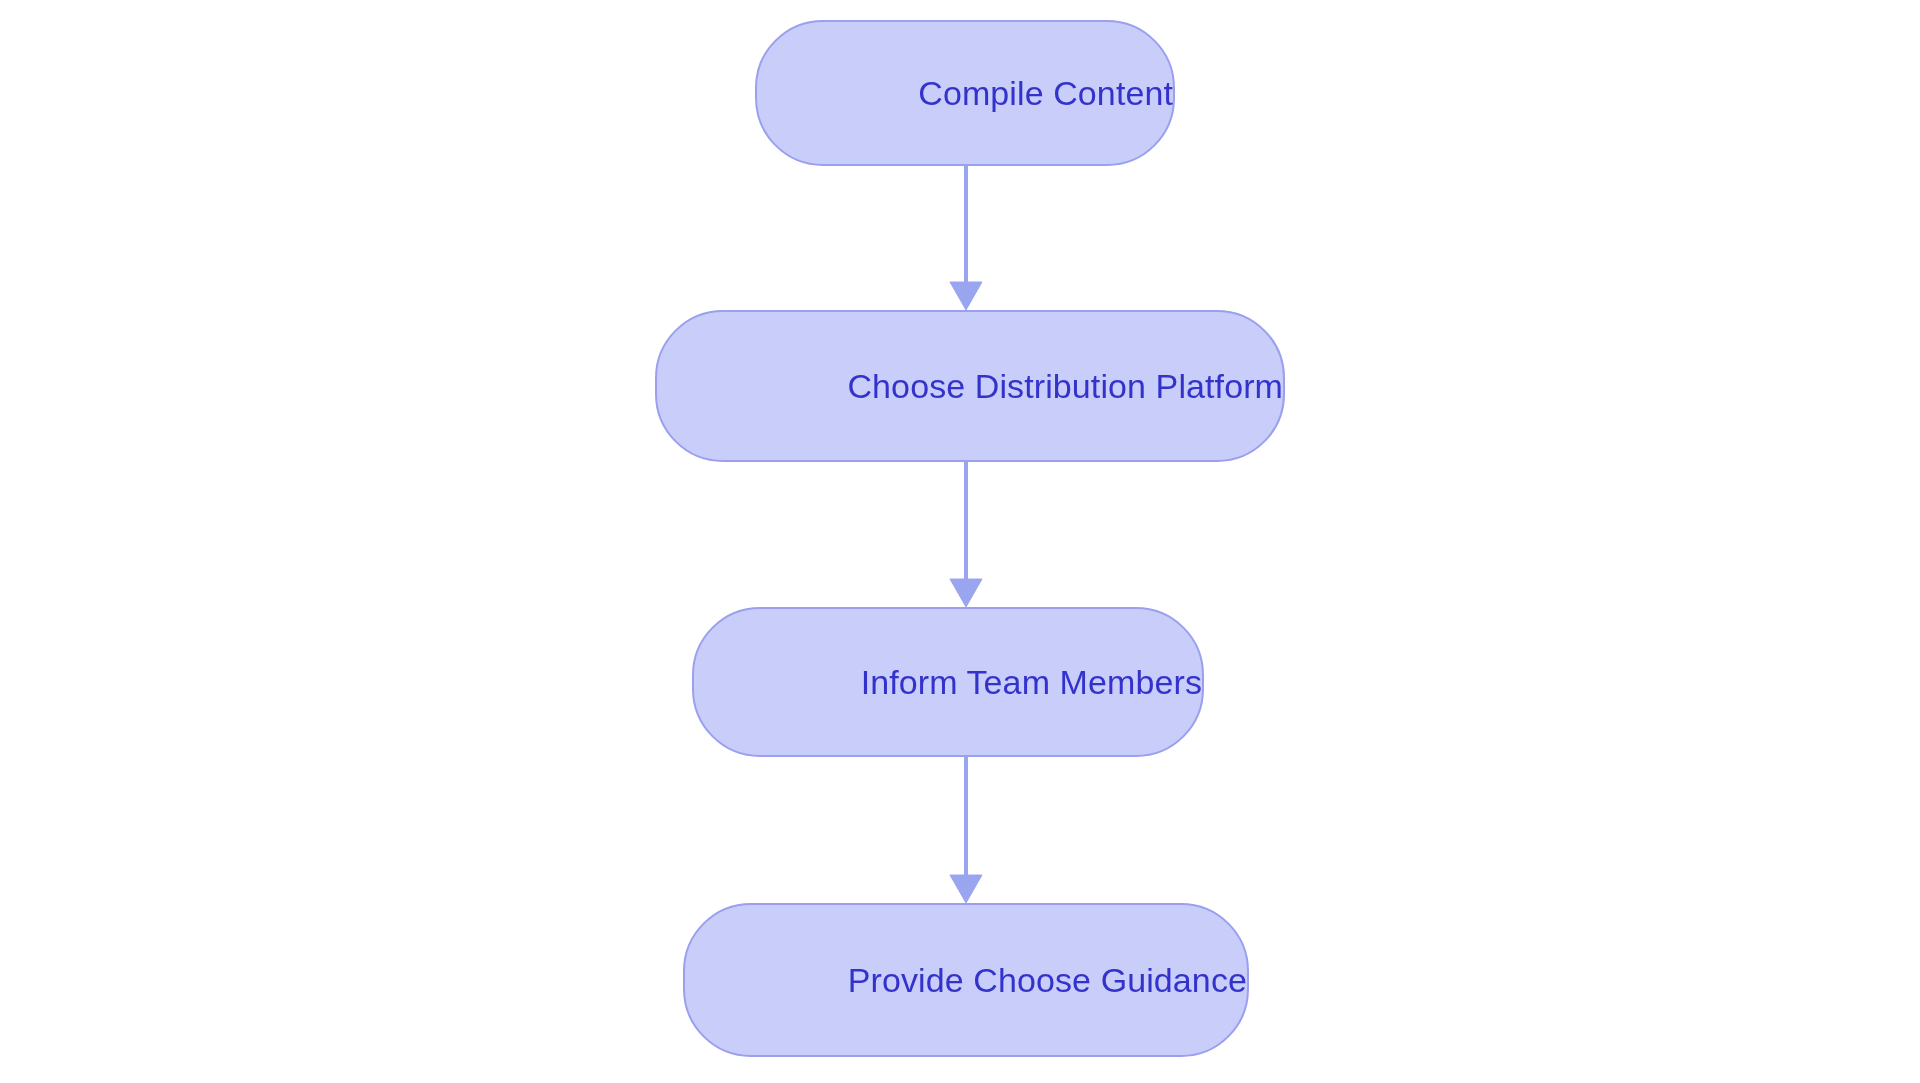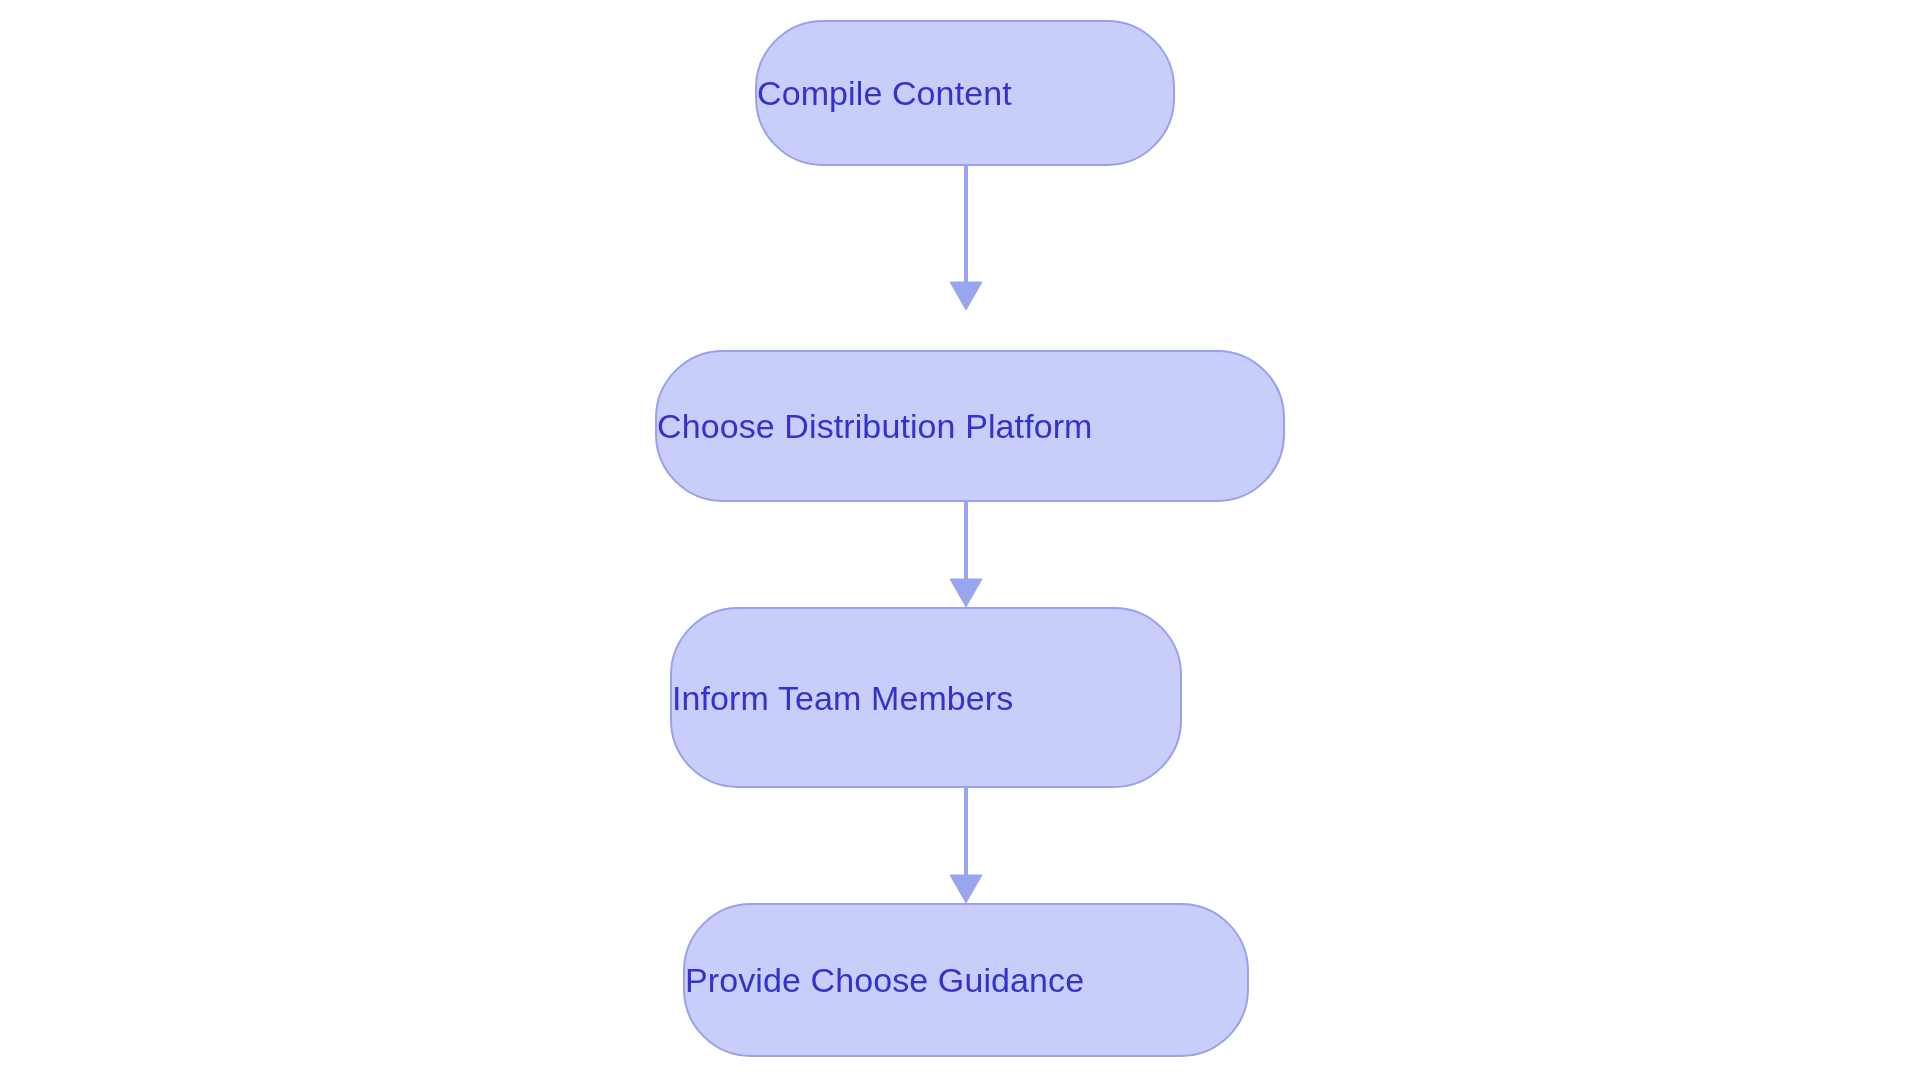--- a/index.html
+++ b/index.html
@@ -21,21 +21,21 @@
     height: 1083px;
     background: #ffffff;
   }
 
   
   .node {
     position: absolute;
     box-sizing: border-box;
     display: flex;
     align-items: center;
-    justify-content: flex-start;
+    justify-content: flex-end;
     background: #c9cdfa;
     border: 2px solid #9aa0ee;
     border-radius: 68px;
     z-index: 2;
   }
   .node-label {
     color: #3333cc;
     font-size: 34px;
     font-weight: 400;
     line-height: 1;
@@ -48,27 +48,26 @@
     left: 755px;
     top: 20px;
     width: 420px;
     height: 146px;
   }
   #node-choose-distribution-platform {
     left: 655px;
     top: 310px;
     width: 630px;
     height: 152px;
-    margin-top: 40px;
   }
   #node-inform-team-members {
-    left: 670px;
+    left: 692px;
     top: 607px;
     width: 512px;
-    height: 181px;
+    height: 150px;
   }
   #node-provide-access-guidance {
     left: 683px;
     top: 903px;
     width: 566px;
     height: 154px;
   }
 
   
   .connector {

